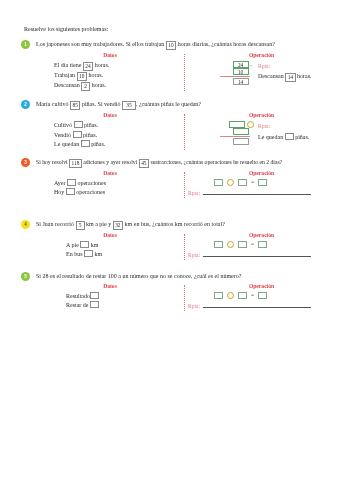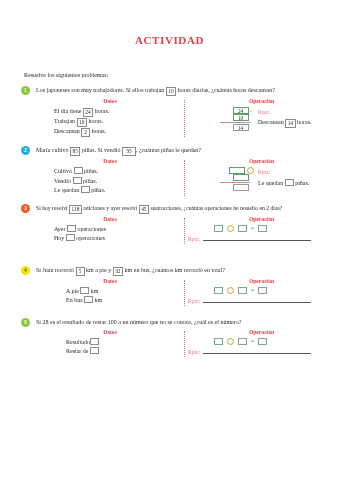--- a/index.html
+++ b/index.html
@@ -199,21 +199,20 @@
     font-size: 6.0px;
     color: #2b2b2b;
     white-space: nowrap;
   }
 </style>
 </head>
 <body>
 
 <div class="page">
 
-  <div class="title">ACTIVIDAD</div>
 
   <div class="intro">Resuelve los siguientes problemas:</div>
 
   <div class="problem" style="margin-top:8px;">
     <span class="num-badge" style="background:#8cc63f;">1</span>
     <div class="statement">
       <span>Los japoneses son muy trabajadores. Si ellos trabajan </span><span class="vbox">10</span><span> horas diarias, ¿cuántas horas descansan?</span>
     </div>
     <div class="cols">
       <div class="divider"></div>

